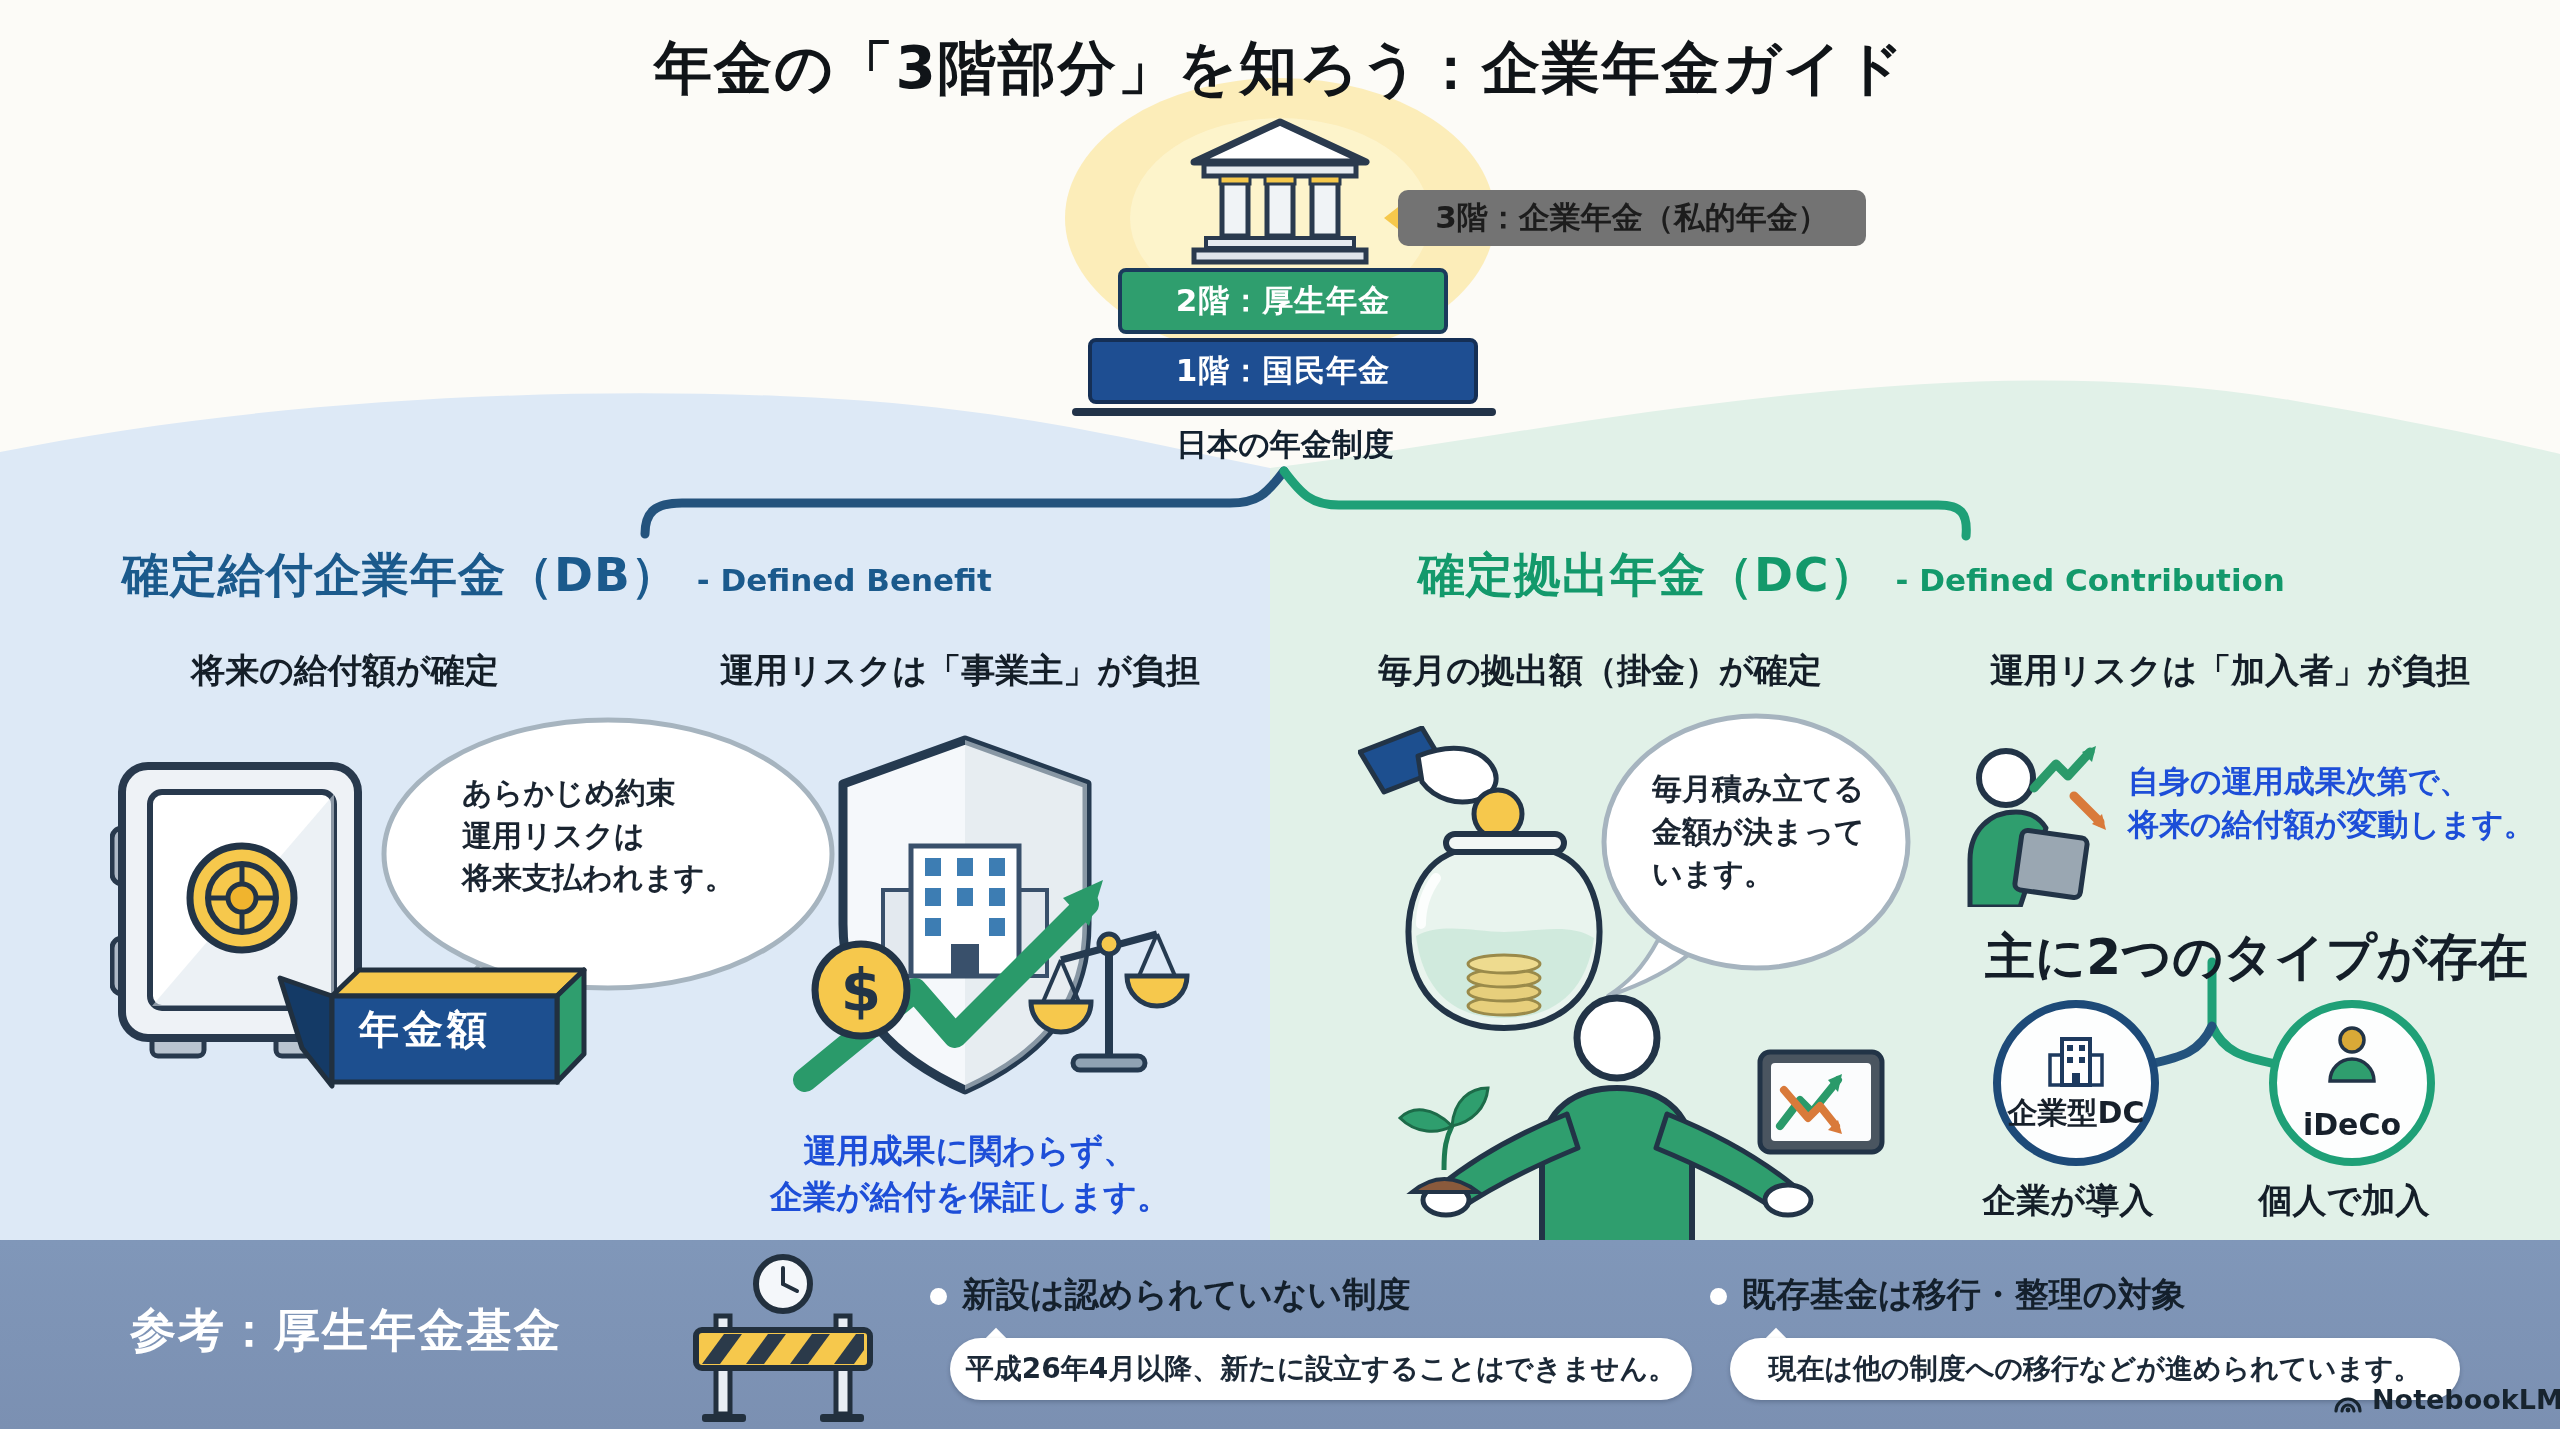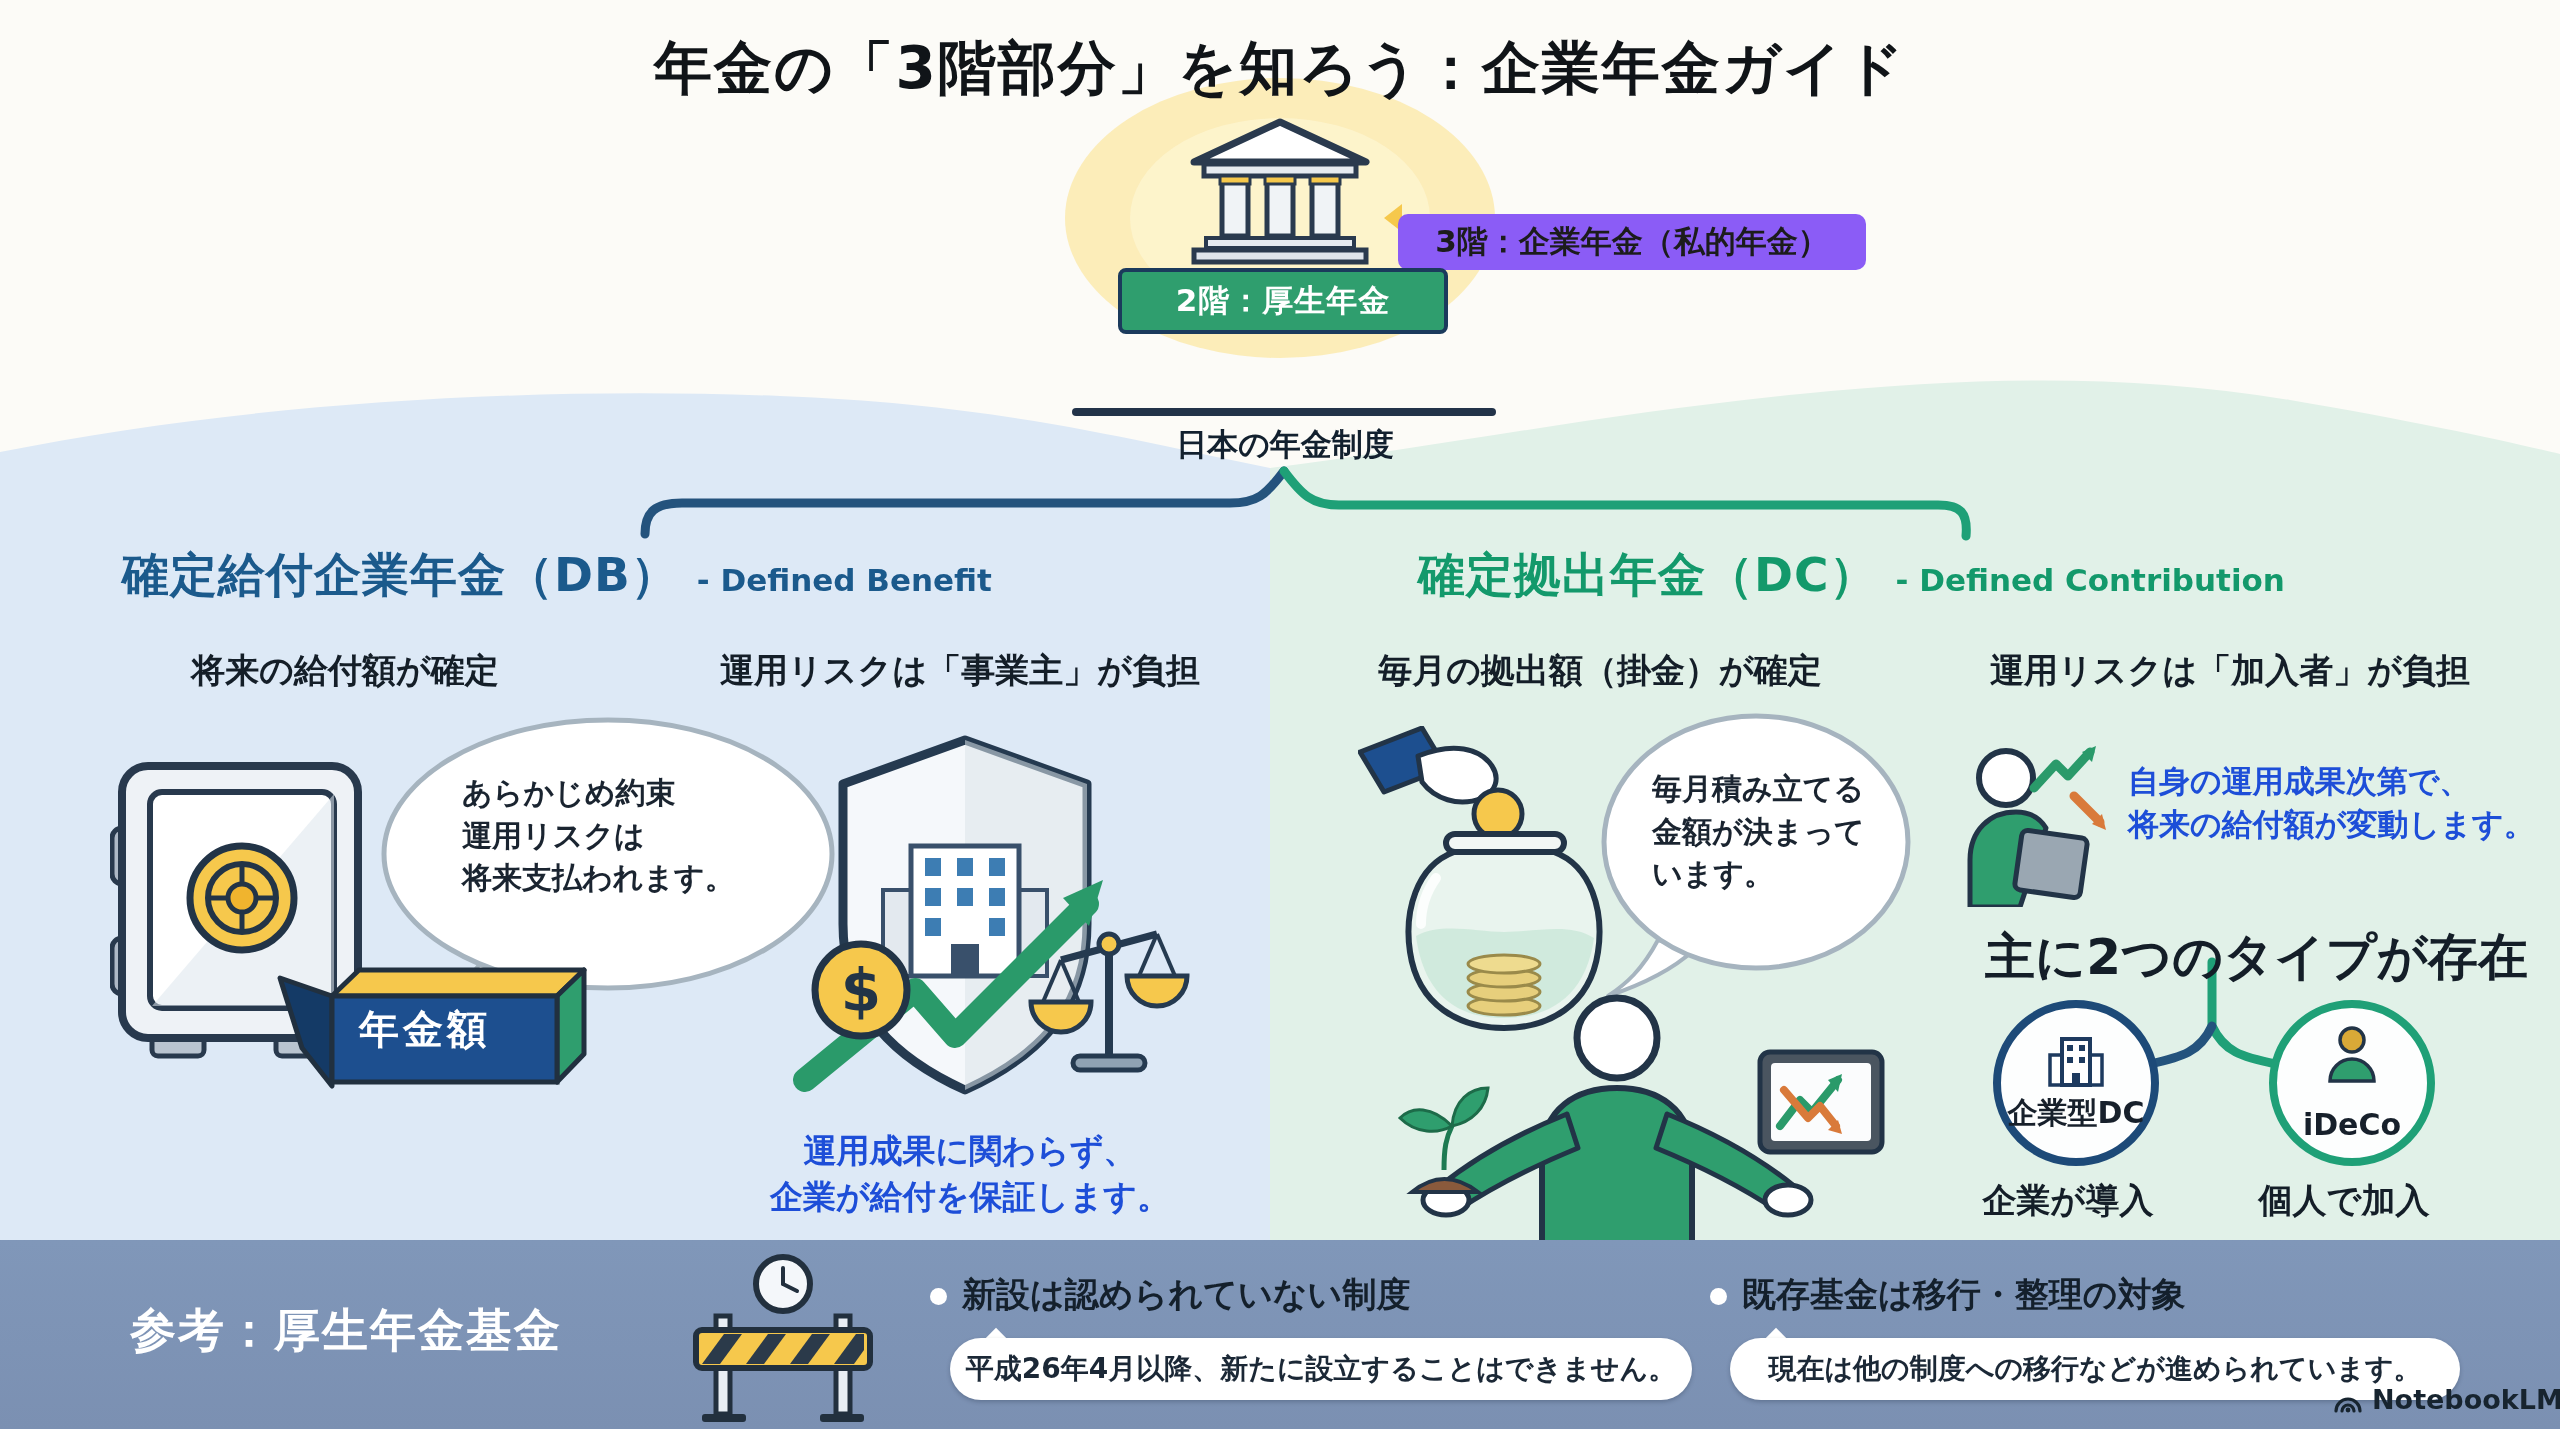--- a/index.html
+++ b/index.html
@@ -9,22 +9,22 @@
   .ctr{text-align:center;}
   
   .title{top:30px;left:0;width:100%;font-size:58px;font-weight:800;color:#101418;letter-spacing:2px;text-align:center;}
   
   .tier{border-radius:8px;display:flex;align-items:center;justify-content:center;
     color:#fff;font-size:31px;font-weight:800;letter-spacing:1px;box-sizing:border-box;}
   .tier2{left:1118px;top:268px;width:330px;height:66px;background:#2f9e6e;border:4px solid #1b3a5c;}
   .tier1{left:1088px;top:338px;width:390px;height:66px;background:#1e4e92;border:4px solid #152f55;}
   .baseline{left:1072px;top:408px;width:424px;height:8px;background:#223349;border-radius:4px;}
   .pyr-caption{left:1085px;top:424px;width:400px;font-size:31px;font-weight:800;color:#12202e;text-align:center;}
-  .callout{left:1398px;top:190px;width:468px;height:56px;background:#8b5cf6;border-radius:10px;
-    display:flex;align-items:center;justify-content:center;font-size:31px;font-weight:800;color:#1c1c1c;margin-top:24px;}
+  .callout{left:1398px;top:190px;width:468px;height:56px;background:#737373;border-radius:10px;
+    display:flex;align-items:center;justify-content:center;font-size:31px;font-weight:800;color:#1c1c1c;}
   .callout-tail{left:1384px;top:204px;width:0;height:0;border-top:14px solid transparent;
     border-bottom:14px solid transparent;border-right:18px solid #f6c84c;}
   
   .sec-head{display:flex;align-items:baseline;gap:18px;white-space:nowrap;}
   .sec-head .big{font-size:47px;font-weight:800;letter-spacing:1px;}
   .sec-head .small{font-size:31px;font-weight:800;}
   .db-col{color:#1b5a8c;}
   .dc-col{color:#13996b;}
   .point{font-size:34px;font-weight:800;color:#141e28;text-align:center;white-space:nowrap;}
   .bubble-text{font-size:30px;font-weight:700;color:#1a2430;line-height:1.42;}
@@ -76,20 +76,21 @@
     <rect x="132" y="64" width="26" height="56" fill="#f0f3f6" stroke="#2a3a4e" stroke-width="5"></rect>
     <rect x="40" y="60" width="30" height="8" fill="#f6c84c" stroke="#2a3a4e" stroke-width="3"></rect>
     <rect x="85" y="60" width="30" height="8" fill="#f6c84c" stroke="#2a3a4e" stroke-width="3"></rect>
     <rect x="130" y="60" width="30" height="8" fill="#f6c84c" stroke="#2a3a4e" stroke-width="3"></rect>
     <rect x="26" y="122" width="148" height="10" fill="#e6ebf0" stroke="#2a3a4e" stroke-width="4"></rect>
     <rect x="14" y="134" width="172" height="12" fill="#dfe5eb" stroke="#2a3a4e" stroke-width="5"></rect>
   </svg>
   <div class="abs callout-tail"></div>
   <div class="abs callout">3階：企業年金（私的年金）</div>
   <div class="abs tier tier2">2階：厚生年金</div>
+  <div class="abs tier tier1">1階：国民年金</div>
   <div class="abs baseline"></div>
   <div class="abs pyr-caption">日本の年金制度</div>
 
   <div class="abs sec-head" style="left:122px;top:544px;">
     <span class="big db-col">確定給付企業年金（DB）</span>
     <span class="small db-col">- Defined Benefit</span>
   </div>
   <div class="abs point" style="left:100px;top:648px;width:490px;">将来の給付額が確定</div>
   <div class="abs point" style="left:680px;top:648px;width:560px;">運用リスクは「事業主」が負担</div>
 

